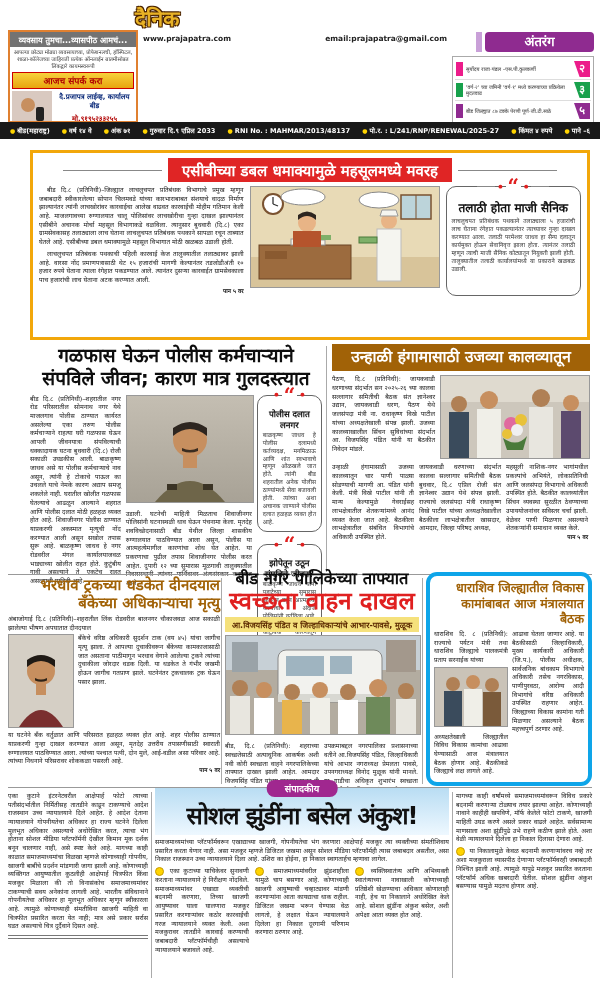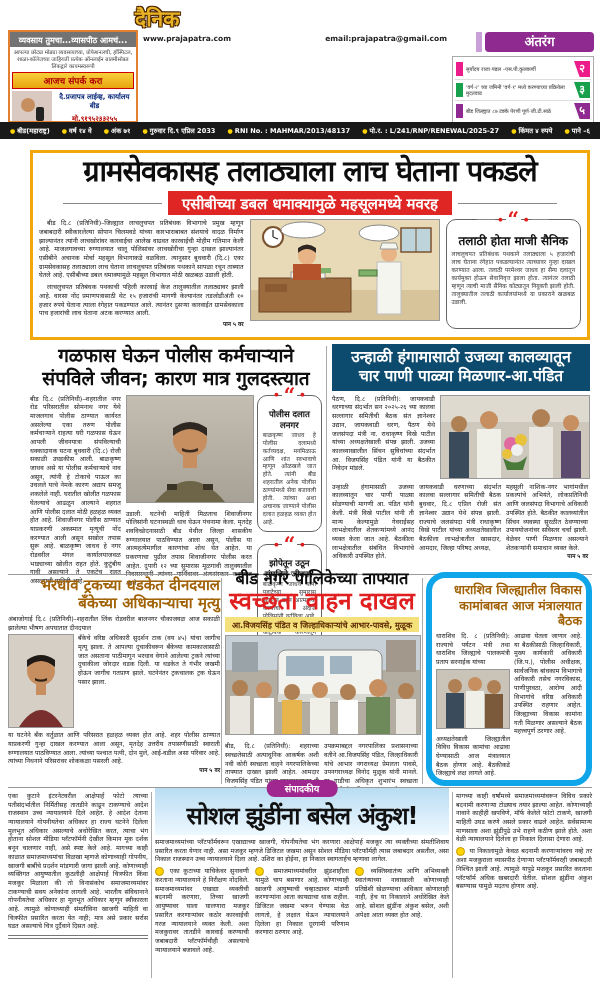--- a/index.html
+++ b/index.html
@@ -63,37 +63,37 @@
   .qtitle{font-weight:bold;text-align:center;font-size:12px;margin-bottom:2px;color:#111;}
   .qtitle.small{font-size:8.5px;}
   .qbody{font-size:5.9px;line-height:1.35;text-align:justify;color:#333;}
   
   .pol{left:30px;top:344px;width:292px;}
   .pol-hl{font-size:19px;font-weight:bold;text-align:center;line-height:1.2;color:#0d0d0d;}
   .pol-content{display:flex;gap:5px;margin-top:5px;}
   .photo-frame{border:1px solid #999;}
   .vdiv{width:1px;background:#aaa;}
   .canal{left:332px;top:344px;width:258px;}
-  .canal-hl{background:#0c4a6e;color:#fff;font-weight:bold;font-size:15.5px;text-align:center;
+  .canal-hl{background:#a16207;color:#fff;font-weight:bold;font-size:15.5px;text-align:center;
             line-height:1.25;padding:4px 2px;}
   .canal-row1{display:flex;gap:5px;margin-top:4px;}
   .canal-row2{display:flex;gap:5px;margin-top:4px;}
   .cont{display:block;text-align:right;font-size:5.8px;font-weight:bold;color:#111;margin-top:1px;}
   
   .r3-hl{font-weight:bold;text-align:right;color:#a16207;}
   .bank{left:8px;top:576px;width:212px;}
   .bank .r3-hl{font-size:15px;line-height:1.2;}
   .bank-row{display:flex;gap:4px;margin-top:2px;}
   .veh{left:225px;top:566px;width:194px;}
   .veh-h1{font-size:16.5px;font-weight:bold;text-align:center;color:#0d0d0d;}
   .veh-h2{font-size:24px;font-weight:bold;text-align:center;color:#e02020;line-height:1.05;}
   .veh-sub{background:#f5e17c;color:#5c2a00;font-weight:bold;font-size:8px;text-align:center;
            padding:2px 1px;margin-top:3px;}
   .veh-cols{display:flex;gap:5px;margin-top:3px;}
-  .dhar{left:426px;top:572px;width:166px;height:214px;border:6px solid #0ea5e9;border-radius:19px;
+  .dhar{left:426px;top:572px;width:166px;height:214px;border:4px solid #0ea5e9;border-radius:11px;
         box-sizing:border-box;padding:4px 4px;}
   .dhar .r3-hl{font-size:12.5px;line-height:1.25;}
   .dhar-cols{display:flex;gap:4px;margin-top:3px;}
   
   .botL{left:8px;top:792px;width:140px;}
   .botR{left:456px;top:792px;width:136px;}
   .edit{left:155px;top:788px;width:294px;}
   .edit-blue{background:linear-gradient(#b9ddf3,#eef8ff);padding:10px 4px 4px;position:relative;}
   .edit-tab{position:absolute;top:-8px;left:50%;transform:translateX(-50%);background:#a0278f;color:#fff;
             font-weight:bold;font-size:9.5px;padding:2px 18px;border-radius:8px;}
@@ -193,21 +193,20 @@
         <span class="ib-dot">●</span>
         <span>पाने –६</span>
       </span>
   </div>
   <div class="abs strip">
     <span>हिंमत व सत्य</span>
     <span>पान - १</span>
   </div>
 
   <div class="abs leadbox">
-    <div class="lead-hl">ग्रामसेवकासह तलाठ्याला लाच घेताना पकडले</div>
     <div class="lead-sub-row">
       <span class="hline"></span>
       <span class="lead-sub">एसीबीच्या डबल धमाक्यामुळे महसूलमध्ये मवरह</span>
       <span class="hline"></span>
     </div>
     <div class="lead-content">
       <div class="lead-body t">
         <p>बीड दि.८ (प्रतिनिधी)–जिल्ह्यात लाचलुचपत प्रतिबंधक विभागाचे प्रमुख म्हणून जबाबदारी स्वीकारलेल्या सोपान चिलमवडे यांच्या कारभाराबाबत संशयाचे वादळ निर्माण झाल्यानंतर त्यांनी लाचखोरांवर कारवाईचा आलेख वाढवत कारवाईची मोहीम गतिमान केली आहे. माजलगावच्या रुग्णालयात चालू पोलिसांवर लाचखोरीचा गुन्हा दाखल झाल्यानंतर एसीबीने अचानक मोर्चा महसूल विभागाकडे वळविला. त्यानुसार बुधवारी (दि.८) एका ग्रामसेवकासह तलाठ्याला लाच घेताना लाचलुचपत प्रतिबंधक पथकाने सापळा रचून ताब्यात घेतले आहे. एसीबीच्या डबल धमाक्यामुळे महसूल विभागात मोठी खळबळ उडाली होती.</p>
         <p>लाचलुचपत प्रतिबंधक पथकाची पहिली कारवाई केज तालुक्यातील तलाठ्यावर झाली आहे. वारसा नोंद प्रमाणपत्रासाठी थेट १५ हजारांची मागणी केल्यानंतर तडजोडीअंती १० हजार रुपये घेताना त्याला रंगेहात पकडण्यात आले. त्यानंतर दुसऱ्या कारवाईत ग्रामसेवकाला पाच हजारांची लाच घेताना अटक करण्यात आली.</p>
         <span class="cont">पान ५ वर</span>
@@ -296,21 +295,20 @@
         </div>
       </div>
     </div>
   </div>
 
   <div class="abs vdiv" style="left:326px;top:346px;height:226px"></div>
 
   <div class="abs canal">
     <div class="canal-hl">
       <div>उन्हाळी हंगामासाठी उजव्या कालव्यातून</div>
-      <div>चार पाणी पाळ्या मिळणार-आ.पंडित</div>
     </div>
     <div class="canal-row1">
       <div class="t" style="width:104px">पैठण, दि.८ (प्रतिनिधी): जायकवाडी धरणाच्या संदर्भात सन २०२५-२६ च्या कालवा सल्लागार समितीची बैठक संत ज्ञानेश्वर उद्यान, जायकवाडी धरण, पैठण येथे जलसंपदा मंत्री ना. राधाकृष्ण विखे पाटील यांच्या अध्यक्षतेखाली संपन्न झाली. उजव्या कालव्याखालील सिंचन सुविधांच्या संदर्भात आ. विजयसिंह पंडित यांनी या बैठकीत निवेदन मांडले.</div>
       <svg class="photo-frame" viewBox="0 0 148 82" style="width:148px;height:82px;flex:0 0 auto">
         <rect width="148" height="82" fill="#cdc7bc"></rect>
         <rect x="0" y="0" width="148" height="26" fill="#dfdacf"></rect>
         <circle cx="18" cy="28" r="8" fill="#b08055"></circle>
           <rect x="8" y="36" width="20" height="46" fill="#3a4b5c"></rect>
         <circle cx="48" cy="24" r="9" fill="#c78f5f"></circle>
           <rect x="36" y="33" width="24" height="49" fill="#f0efe8"></rect>

